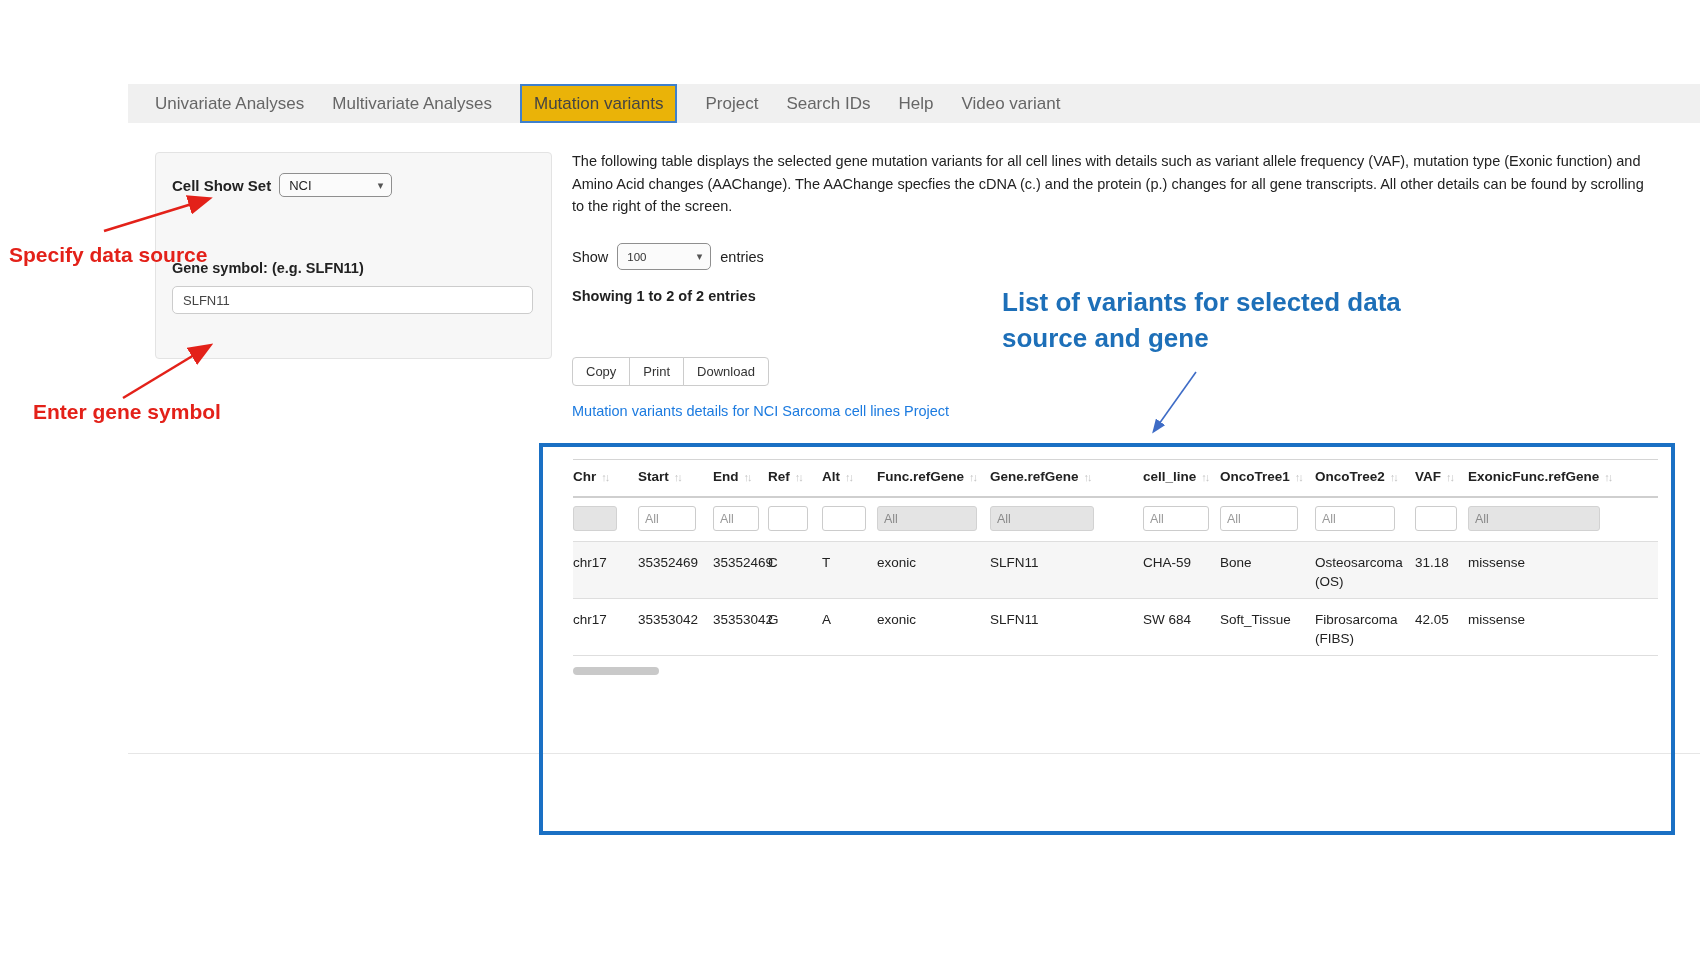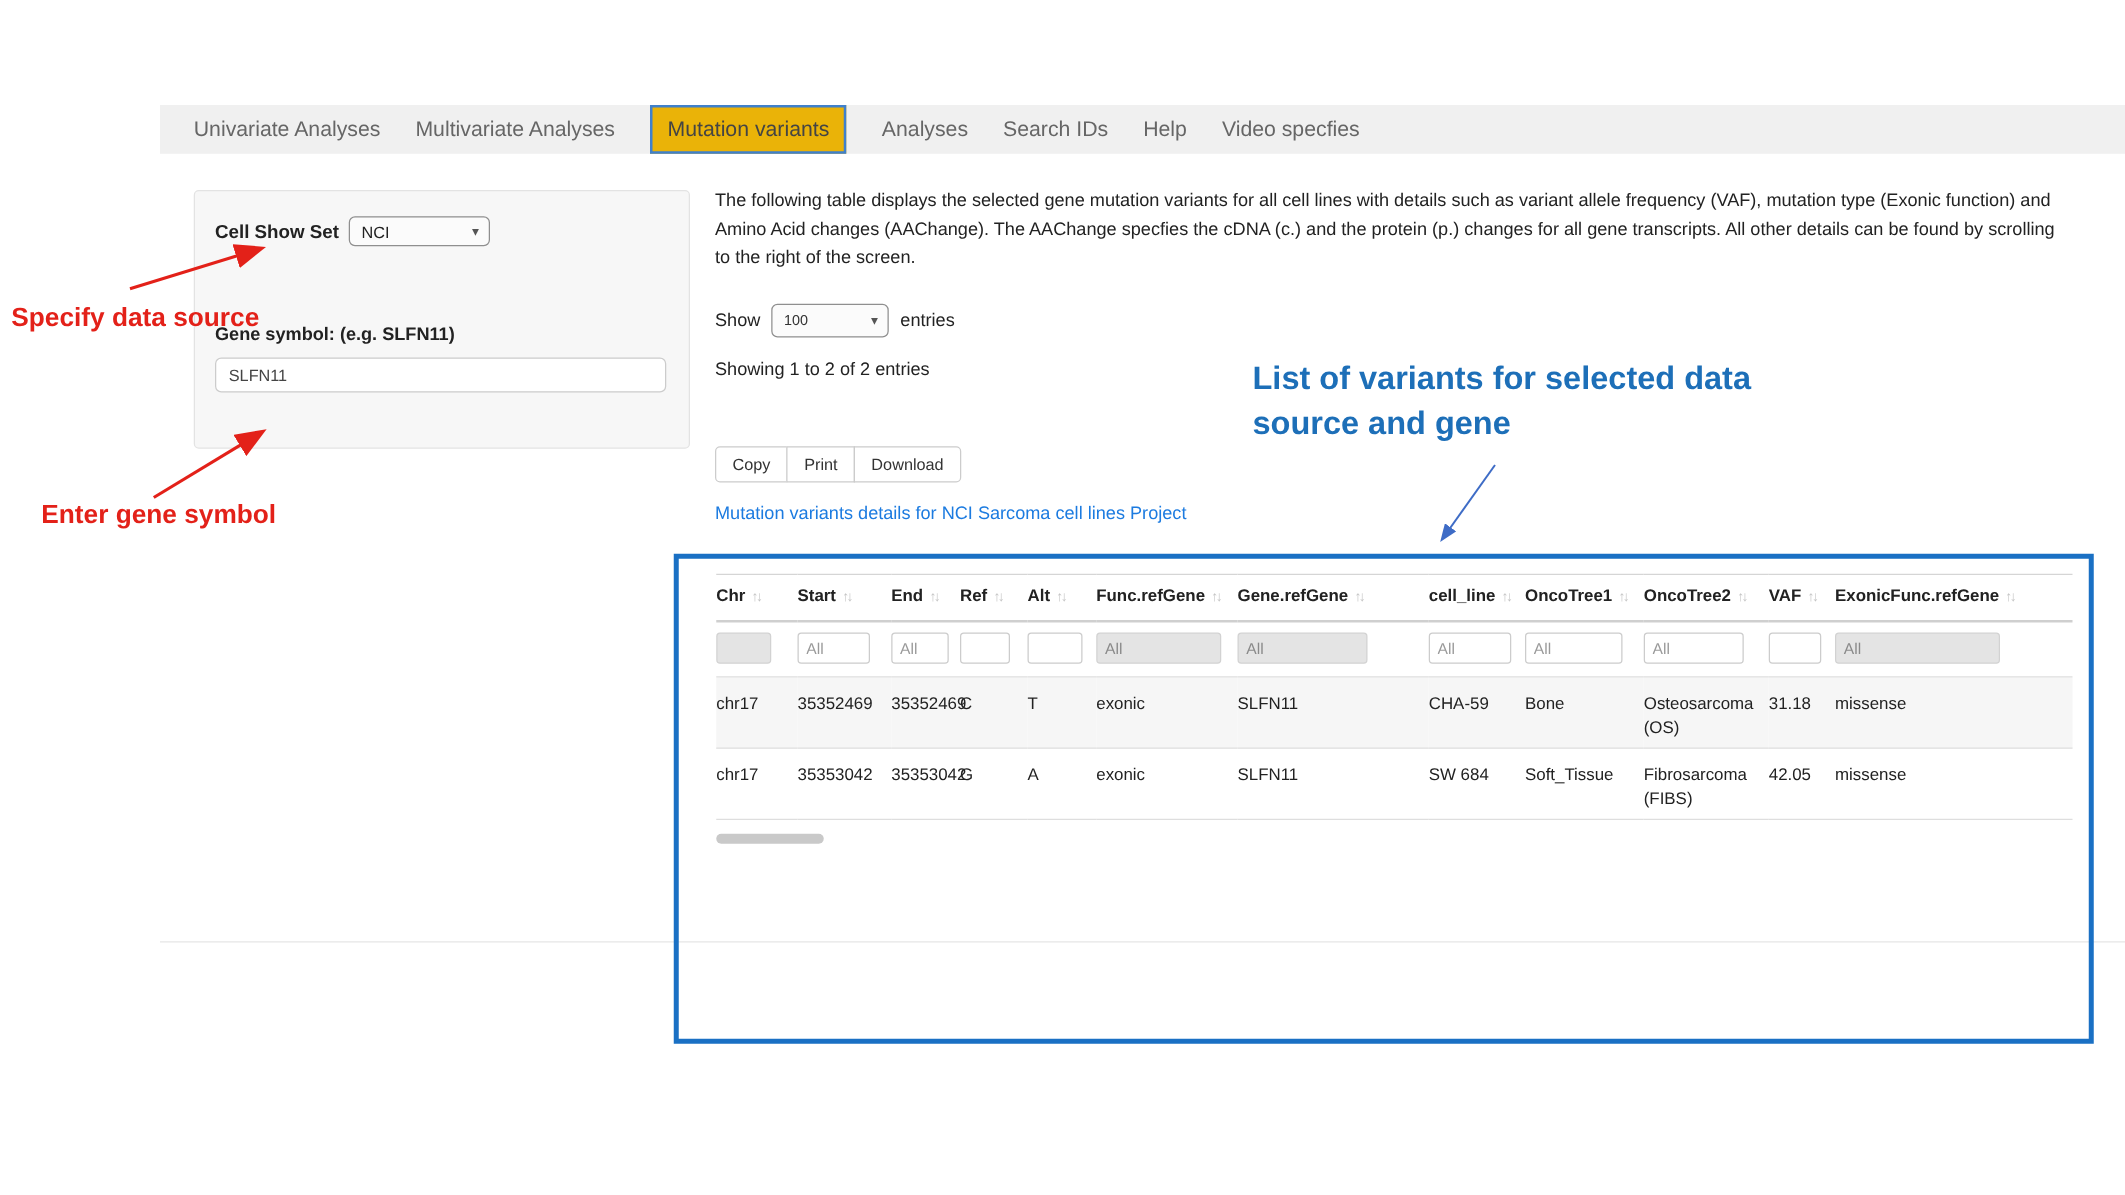--- a/index.html
+++ b/index.html
@@ -33,21 +33,21 @@
   .note2 { left:33px; top:400px; }
   .blue-note { position:absolute; left:1002px; top:284px; width:445px; color:#1d6fb8;
                font-weight:bold; font-size:26px; line-height:36px; }
   .overlay { position:absolute; left:0; top:0; pointer-events:none; z-index:30; }
 
   
   .description { position:absolute; left:572px; top:150px; width:1078px;
                  font-size:14.5px; line-height:22.5px; color:#222; }
   .show-row { position:absolute; left:572px; top:243px; display:flex; align-items:center; gap:9px; font-size:14.5px; color:#222; }
   .show-select { width:94px; height:27px; font-size:11.5px; color:#333; }
-  .showing { position:absolute; left:572px; top:288px; font-size:14.5px; color:#222; }
+  .showing { position:absolute; left:572px; top:288px; font-size:14.5px; color:#222;font-weight:bold; }
 
   .btn-group { position:absolute; left:572px; top:357px; display:flex; }
   .btn-group button { border:1px solid #ccc; background:#fff; color:#333; font-size:13px;
                       padding:6px 13px; margin-left:-1px; cursor:pointer; font-family:"Liberation Sans", sans-serif; }
   .btn-group button:first-child { border-radius:4px 0 0 4px; margin-left:0; }
   .btn-group button:last-child  { border-radius:0 4px 4px 0; }
 
   .table-link { position:absolute; left:572px; top:403px; font-size:14.5px; color:#1c7be0; text-decoration:none; }
 
   .pagination { position:absolute; left:1408px; top:310px; display:flex; font-size:13.5px; }
@@ -81,24 +81,24 @@
 </style>
 </head>
 <body>
 
 <div class="page">
 
   <nav class="navbar">
       <div class="tab">Univariate Analyses</div>
       <div class="tab">Multivariate Analyses</div>
       <div class="tab active">Mutation variants</div>
-      <div class="tab">Analyses</div>
+      <div class="tab">Project</div>
       <div class="tab">Search IDs</div>
       <div class="tab">Help</div>
-      <div class="tab">Video specfies</div>
+      <div class="tab">Video variant</div>
     </nav>
 
   <section class="left-panel">
     <div class="cls-row">
       <span class="cls-label">Cell Show Set</span>
       <div class="select cls-select">
         <span>NCI</span>
         <span class="chev">▾</span>
       </div>
     </div>

